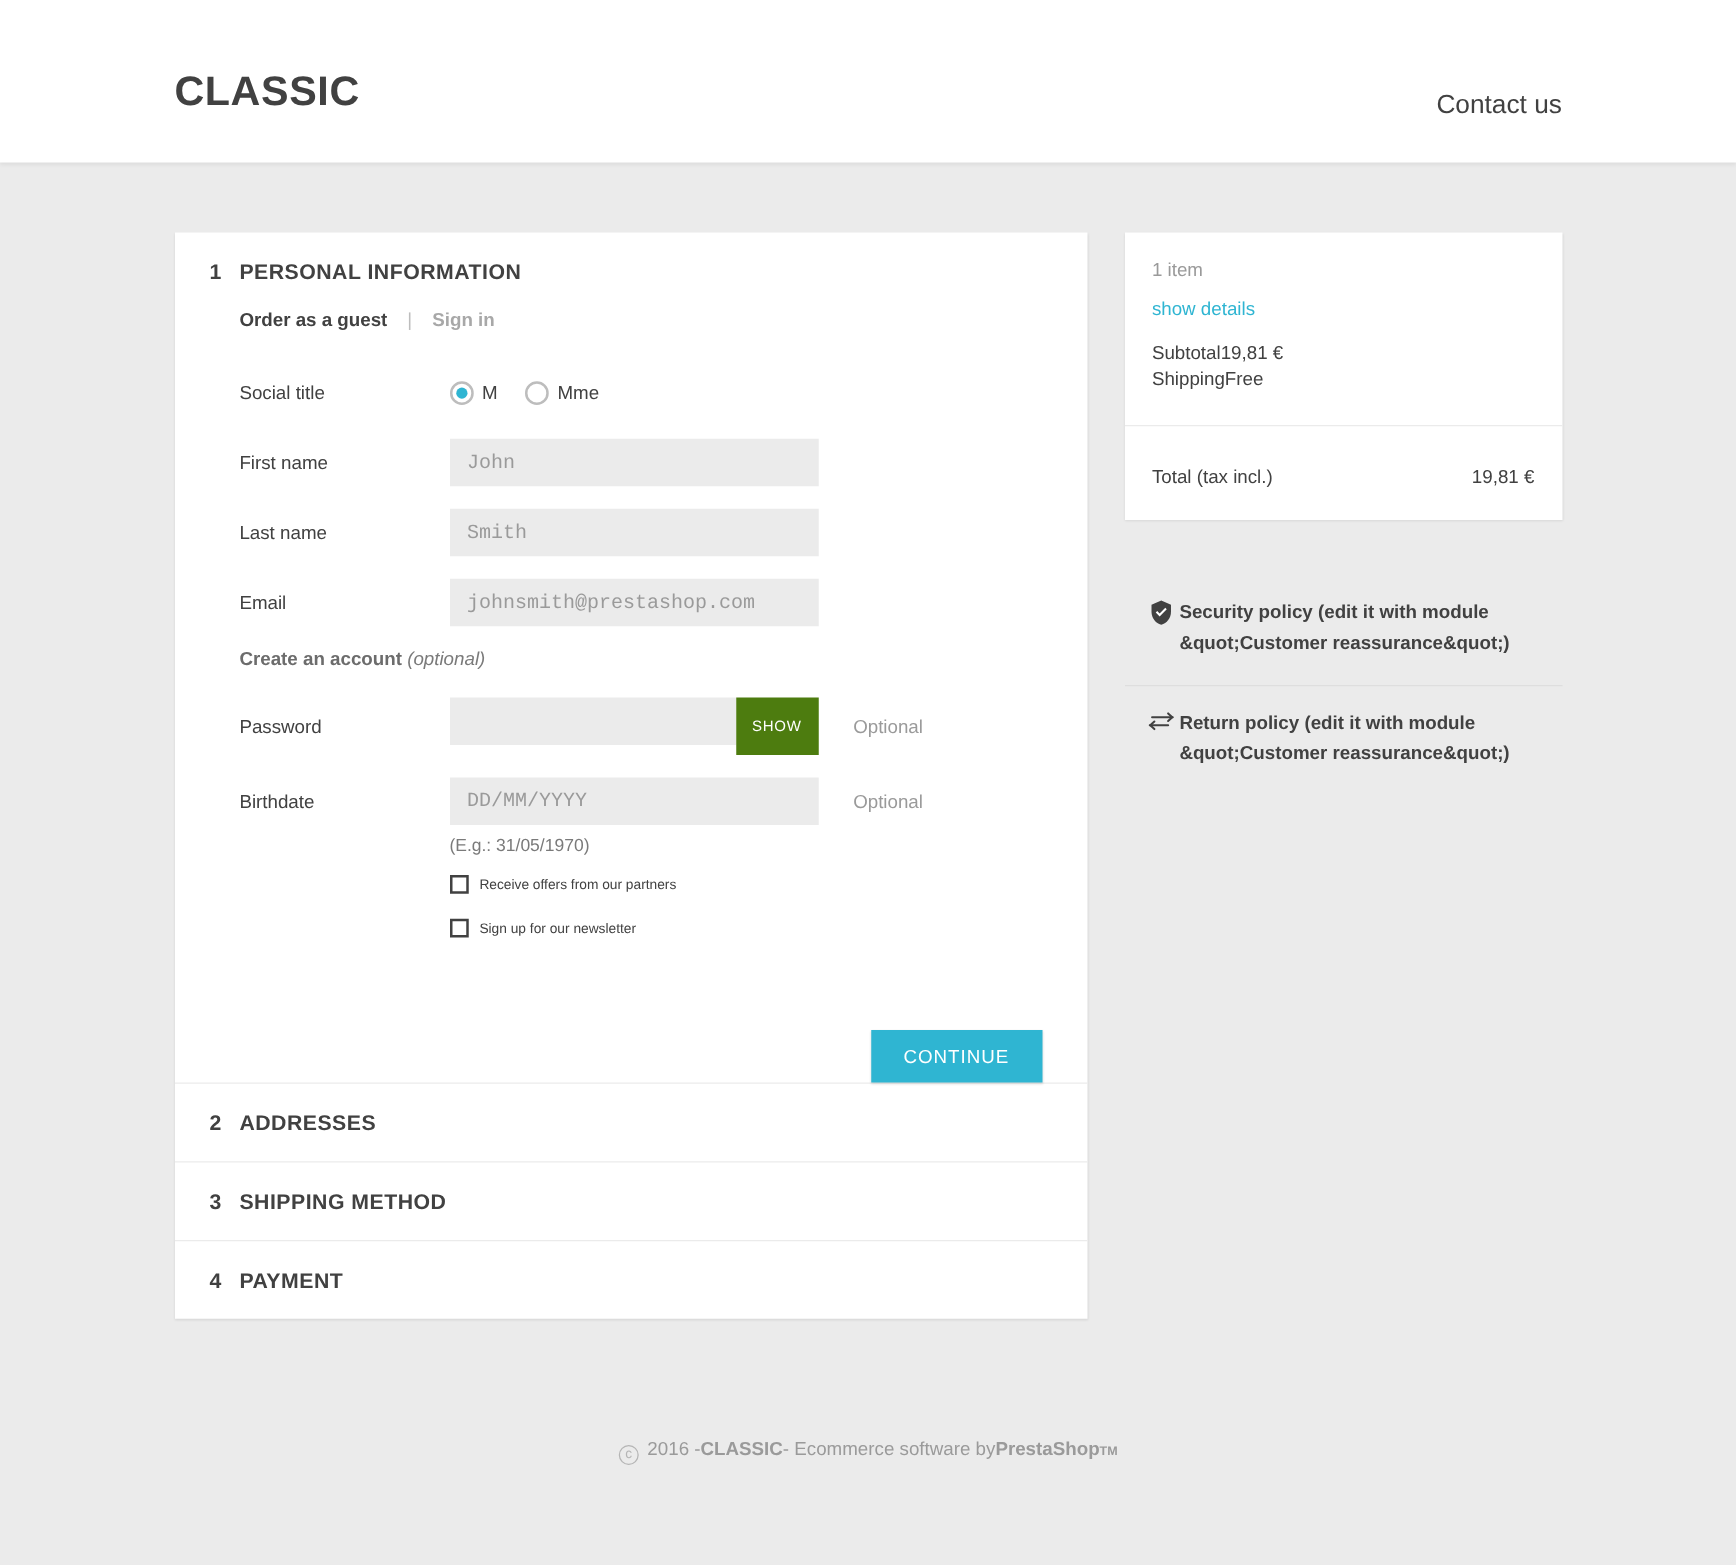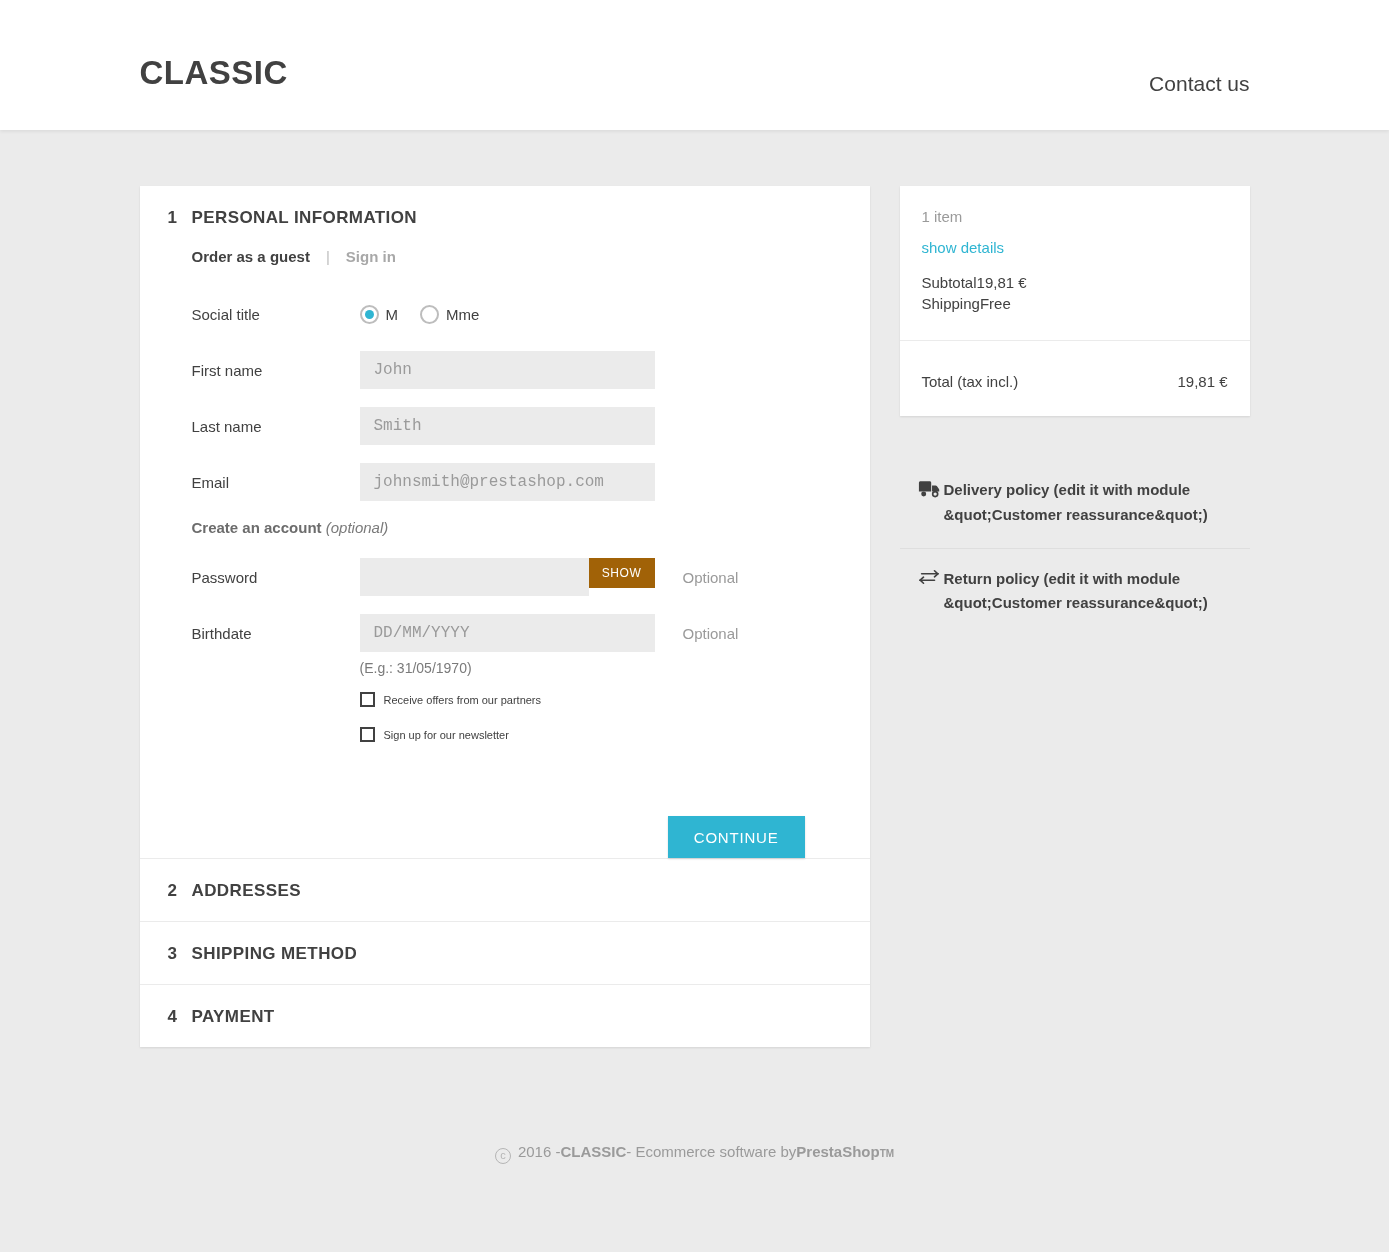--- a/index.html
+++ b/index.html
@@ -218,22 +218,22 @@
     background: #ebebeb;
     border: none;
     outline: none;
     padding: 0 14px;
     font-size: 15px;
     font-family: "Liberation Sans", sans-serif;
     color: #414141;
   }
   .pw-show {
     flex: 0 0 66px;
-    height: 30px;
-    background: #a16207;
+    height: 46px;
+    background: #4d7c0f;
     color: #ffffff;
     border: none;
     font-size: 12px;
     font-family: "Liberation Sans", sans-serif;
     letter-spacing: 0.6px;
     cursor: pointer;
   }
   .hint-row {
     display: flex;
     margin: -10px 0 16px 0;
@@ -260,21 +260,21 @@
     flex: 0 0 15px;
     margin-right: 9px;
     display: inline-block;
   }
   .check-label { font-size: 11px; color: #414141; }
 
   
   .continue-wrap {
     display: flex;
     justify-content: flex-end;
-    padding-right: 65px;
+    padding-right: 36px;
     margin-top: 26px;
   }
   .btn-continue {
     background: #2fb5d2;
     color: #ffffff;
     border: none;
     padding: 0 26px;
     height: 42px;
     font-size: 15px;
     letter-spacing: 0.8px;
@@ -524,32 +524,30 @@
       </div>
 
       <div class="summary-total">
         <span>Total (tax incl.)</span>
         <span>19,81 €</span>
       </div>
     </div>
 
     <div class="reassurance">
 
-
       <div class="reassurance-item">
         <span class="reassurance-icon">
-          <svg width="24" height="20" viewBox="0 0 26 20" fill="currentColor" aria-hidden="true">
-            <path d="M1 3.2C1 2.3 1.7 1.6 2.6 1.6h10.1c.9 0 1.6.7 1.6 1.6v9.6H1V3.2z"></path>
-            <path d="M15.2 6.2h3.9c.5 0 1 .25 1.3.67l2.3 3.2c.2.3.3.62.3.97v1.8h-7.8V6.2z"></path>
-            <circle cx="6.2" cy="15.5" r="2.7"></circle>
-            <circle cx="18.6" cy="15.5" r="2.7" fill="none" stroke="currentColor" stroke-width="1.8"></circle>
+          <svg width="22" height="22" viewBox="0 0 24 24" fill="currentColor" aria-hidden="true">
+            <path d="M12 1.5 3.5 5.2v6.1c0 5.3 3.6 10.2 8.5 11.4 4.9-1.2 8.5-6.1 8.5-11.4V5.2L12 1.5z"></path>
+            <path d="M10.6 15.4 7.2 12l1.3-1.3 2.1 2.1 4.9-4.9 1.3 1.3-6.2 6.2z" fill="#ffffff"></path>
           </svg>
         </span>
-        <span class="reassurance-text">Delivery policy (edit it with module &amp;quot;Customer reassurance&amp;quot;)</span>
+        <span class="reassurance-text">Security policy (edit it with module &amp;quot;Customer reassurance&amp;quot;)</span>
       </div>
+
 
       <div class="reassurance-item">
         <span class="reassurance-icon">
           <svg width="22" height="18" viewBox="0 0 24 18" fill="none" stroke="currentColor" stroke-width="1.8" aria-hidden="true">
             <path d="M22 5.5H4" stroke-linecap="round"></path>
             <path d="M8.5 1.6 4.2 5.5l4.3 3.9" stroke-linecap="round" stroke-linejoin="round" fill="none" opacity="0"></path>
             <path d="M18 2.2 21.6 5.5 18 8.8" stroke-linecap="round" stroke-linejoin="round"></path>
             <path d="M2 12.5h16" stroke-linecap="round"></path>
             <path d="M6 9.2 2.4 12.5 6 15.8" stroke-linecap="round" stroke-linejoin="round"></path>
           </svg>

